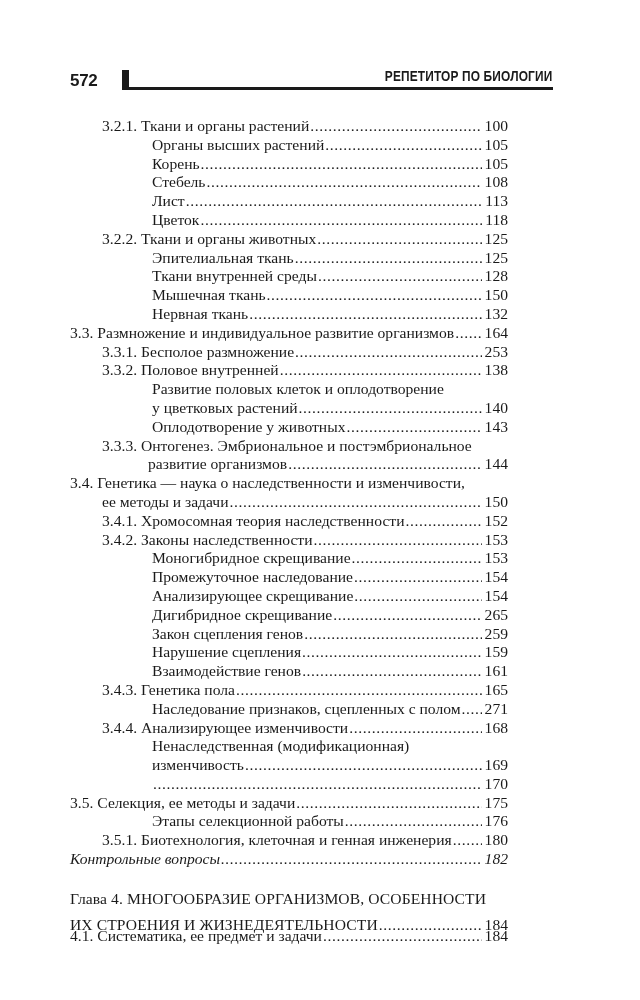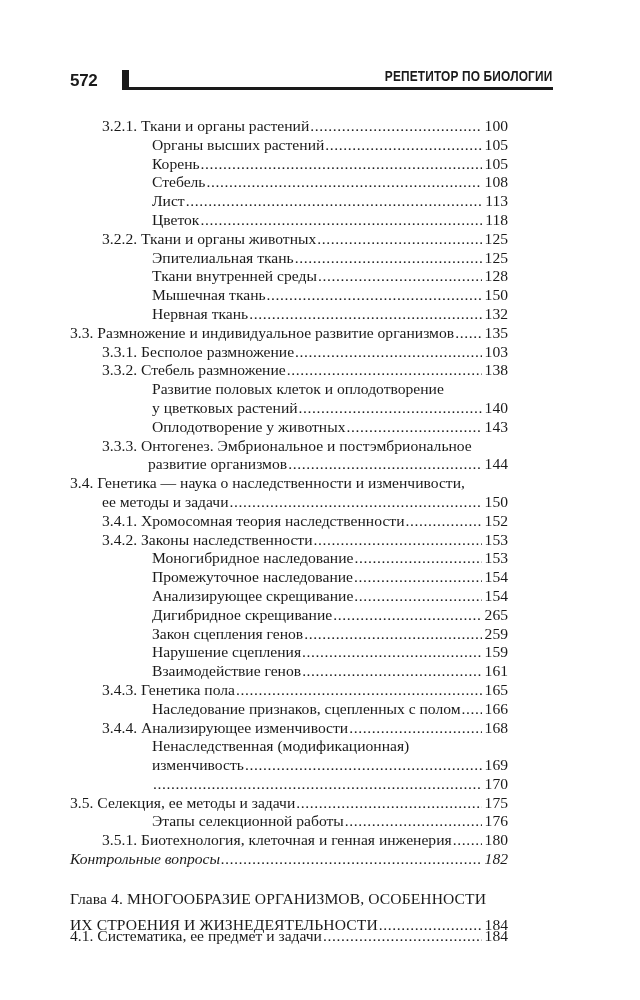--- a/index.html
+++ b/index.html
@@ -137,33 +137,33 @@
         <div class="row lvl2">
           <span class="text">Нервная ткань</span>
           <span class="dots"></span>
           <span class="page">132</span>
         </div>
       </div>
       <div class="entry">
         <div class="row lvl0">
           <span class="text">3.3. Размножение и индивидуальное развитие организмов</span>
           <span class="dots"></span>
-          <span class="page">135</span>
+          <span class="page">164</span>
         </div>
       </div>
       <div class="entry">
         <div class="row lvl1">
           <span class="text">3.3.1. Бесполое размножение</span>
           <span class="dots"></span>
-          <span class="page">103</span>
-        </div>
-      </div>
-      <div class="entry">
-        <div class="row lvl1">
-          <span class="text">3.3.2. Стебель размножение</span>
+          <span class="page">253</span>
+        </div>
+      </div>
+      <div class="entry">
+        <div class="row lvl1">
+          <span class="text">3.3.2. Половое внутренней</span>
           <span class="dots"></span>
           <span class="page">138</span>
         </div>
       </div>
       <div class="entry two">
         <span class="line1 lvl2">Развитие половых клеток и оплодотворение</span>
         <div class="row lvl2">
           <span class="text">у цветковых растений</span>
           <span class="dots"></span>
           <span class="page">140</span>
@@ -201,21 +201,21 @@
       </div>
       <div class="entry">
         <div class="row lvl1">
           <span class="text">3.4.2. Законы наследственности</span>
           <span class="dots"></span>
           <span class="page">153</span>
         </div>
       </div>
       <div class="entry">
         <div class="row lvl2">
-          <span class="text">Моногибридное наследование</span>
+          <span class="text">Моногибридное скрещивание</span>
           <span class="dots"></span>
           <span class="page">153</span>
         </div>
       </div>
       <div class="entry">
         <div class="row lvl2">
           <span class="text">Промежуточное наследование</span>
           <span class="dots"></span>
           <span class="page">154</span>
         </div>
@@ -259,21 +259,21 @@
         <div class="row lvl1">
           <span class="text">3.4.3. Генетика пола</span>
           <span class="dots"></span>
           <span class="page">165</span>
         </div>
       </div>
       <div class="entry">
         <div class="row lvl2">
           <span class="text">Наследование признаков, сцепленных с полом</span>
           <span class="dots"></span>
-          <span class="page">166</span>
+          <span class="page">271</span>
         </div>
       </div>
       <div class="entry">
         <div class="row lvl1">
           <span class="text">3.4.4. Анализирующее изменчивости</span>
           <span class="dots"></span>
           <span class="page">168</span>
         </div>
       </div>
       <div class="entry two">

